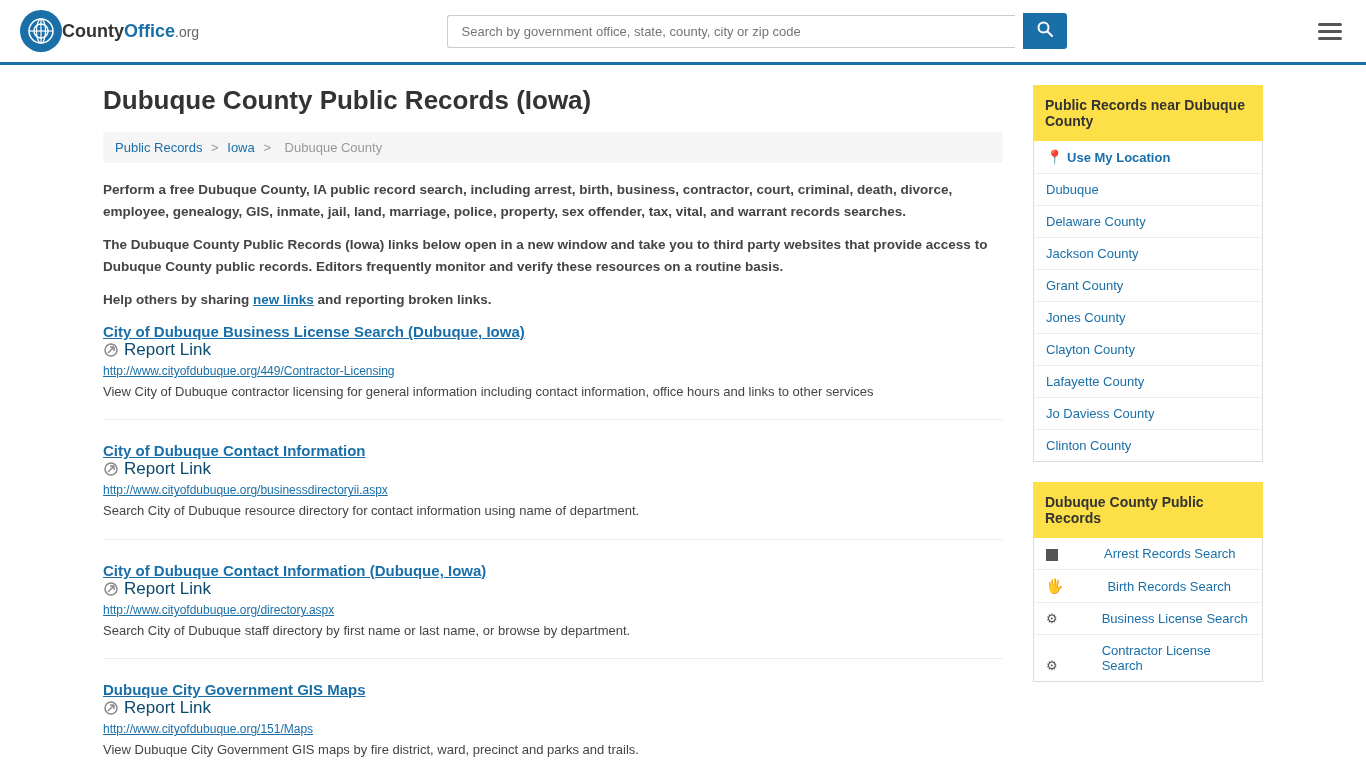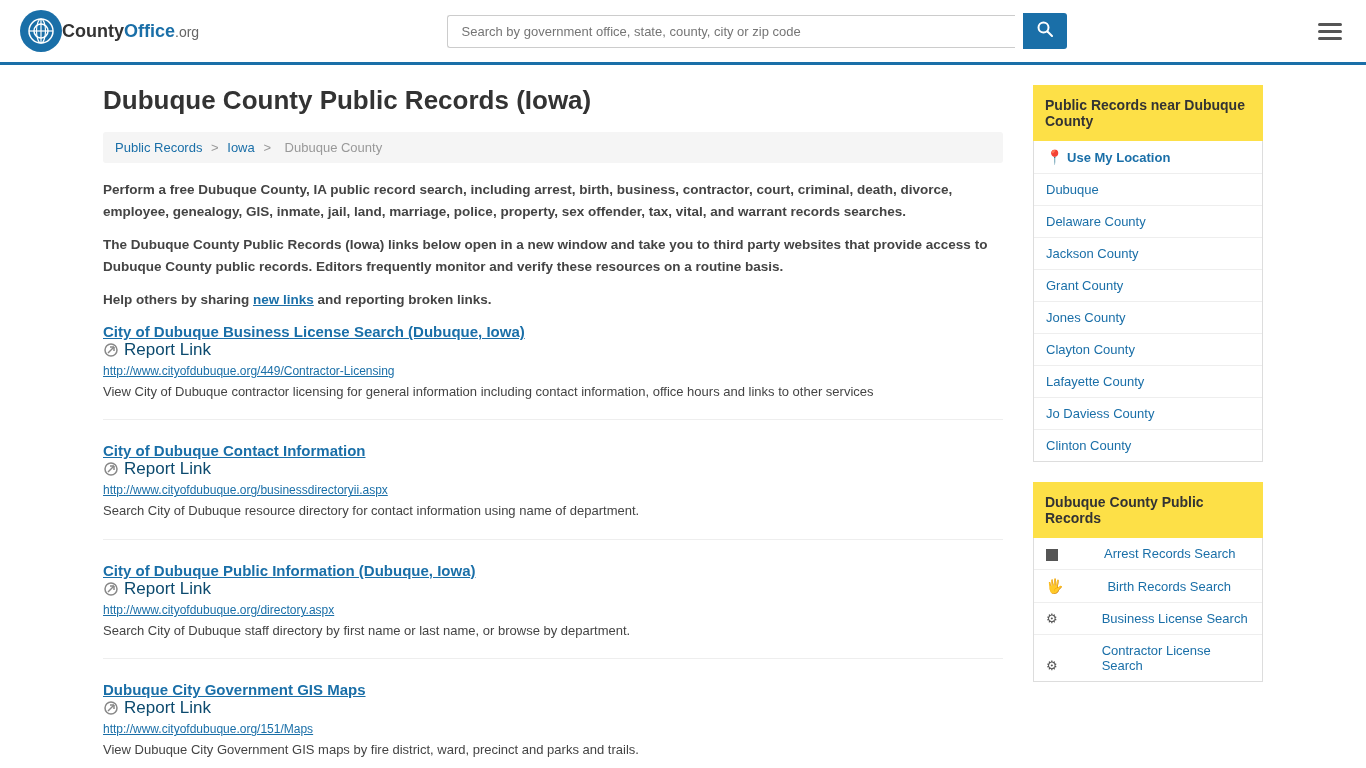--- a/index.html
+++ b/index.html
@@ -330,21 +330,21 @@
             </svg>
             <span>Report Link</span>
           </button>
         </div>
         <a href="#" class="record-url">http://www.cityofdubuque.org/businessdirectoryii.aspx</a>
         <p class="record-desc">Search City of Dubuque resource directory for contact information using name of department.</p>
       </div>
 
       <div class="record-entry">
         <div class="record-header">
-          <span class="record-title">City of Dubuque Public Information (Dubuque, Iowa)</span>
+          <span class="record-title">City of Dubuque Contact Information (Dubuque, Iowa)</span>
           <button class="report-link-btn">
             <svg width="16" height="16" viewBox="0 0 16 16" fill="none" stroke="#888" stroke-width="1.5">
               <circle cx="8" cy="8" r="6"></circle>
               <line x1="5" y1="11" x2="11" y2="5"></line>
               <line x1="11" y1="5" x2="7" y2="5"></line>
               <line x1="11" y1="5" x2="11" y2="9"></line>
             </svg>
             <span>Report Link</span>
           </button>
         </div>

